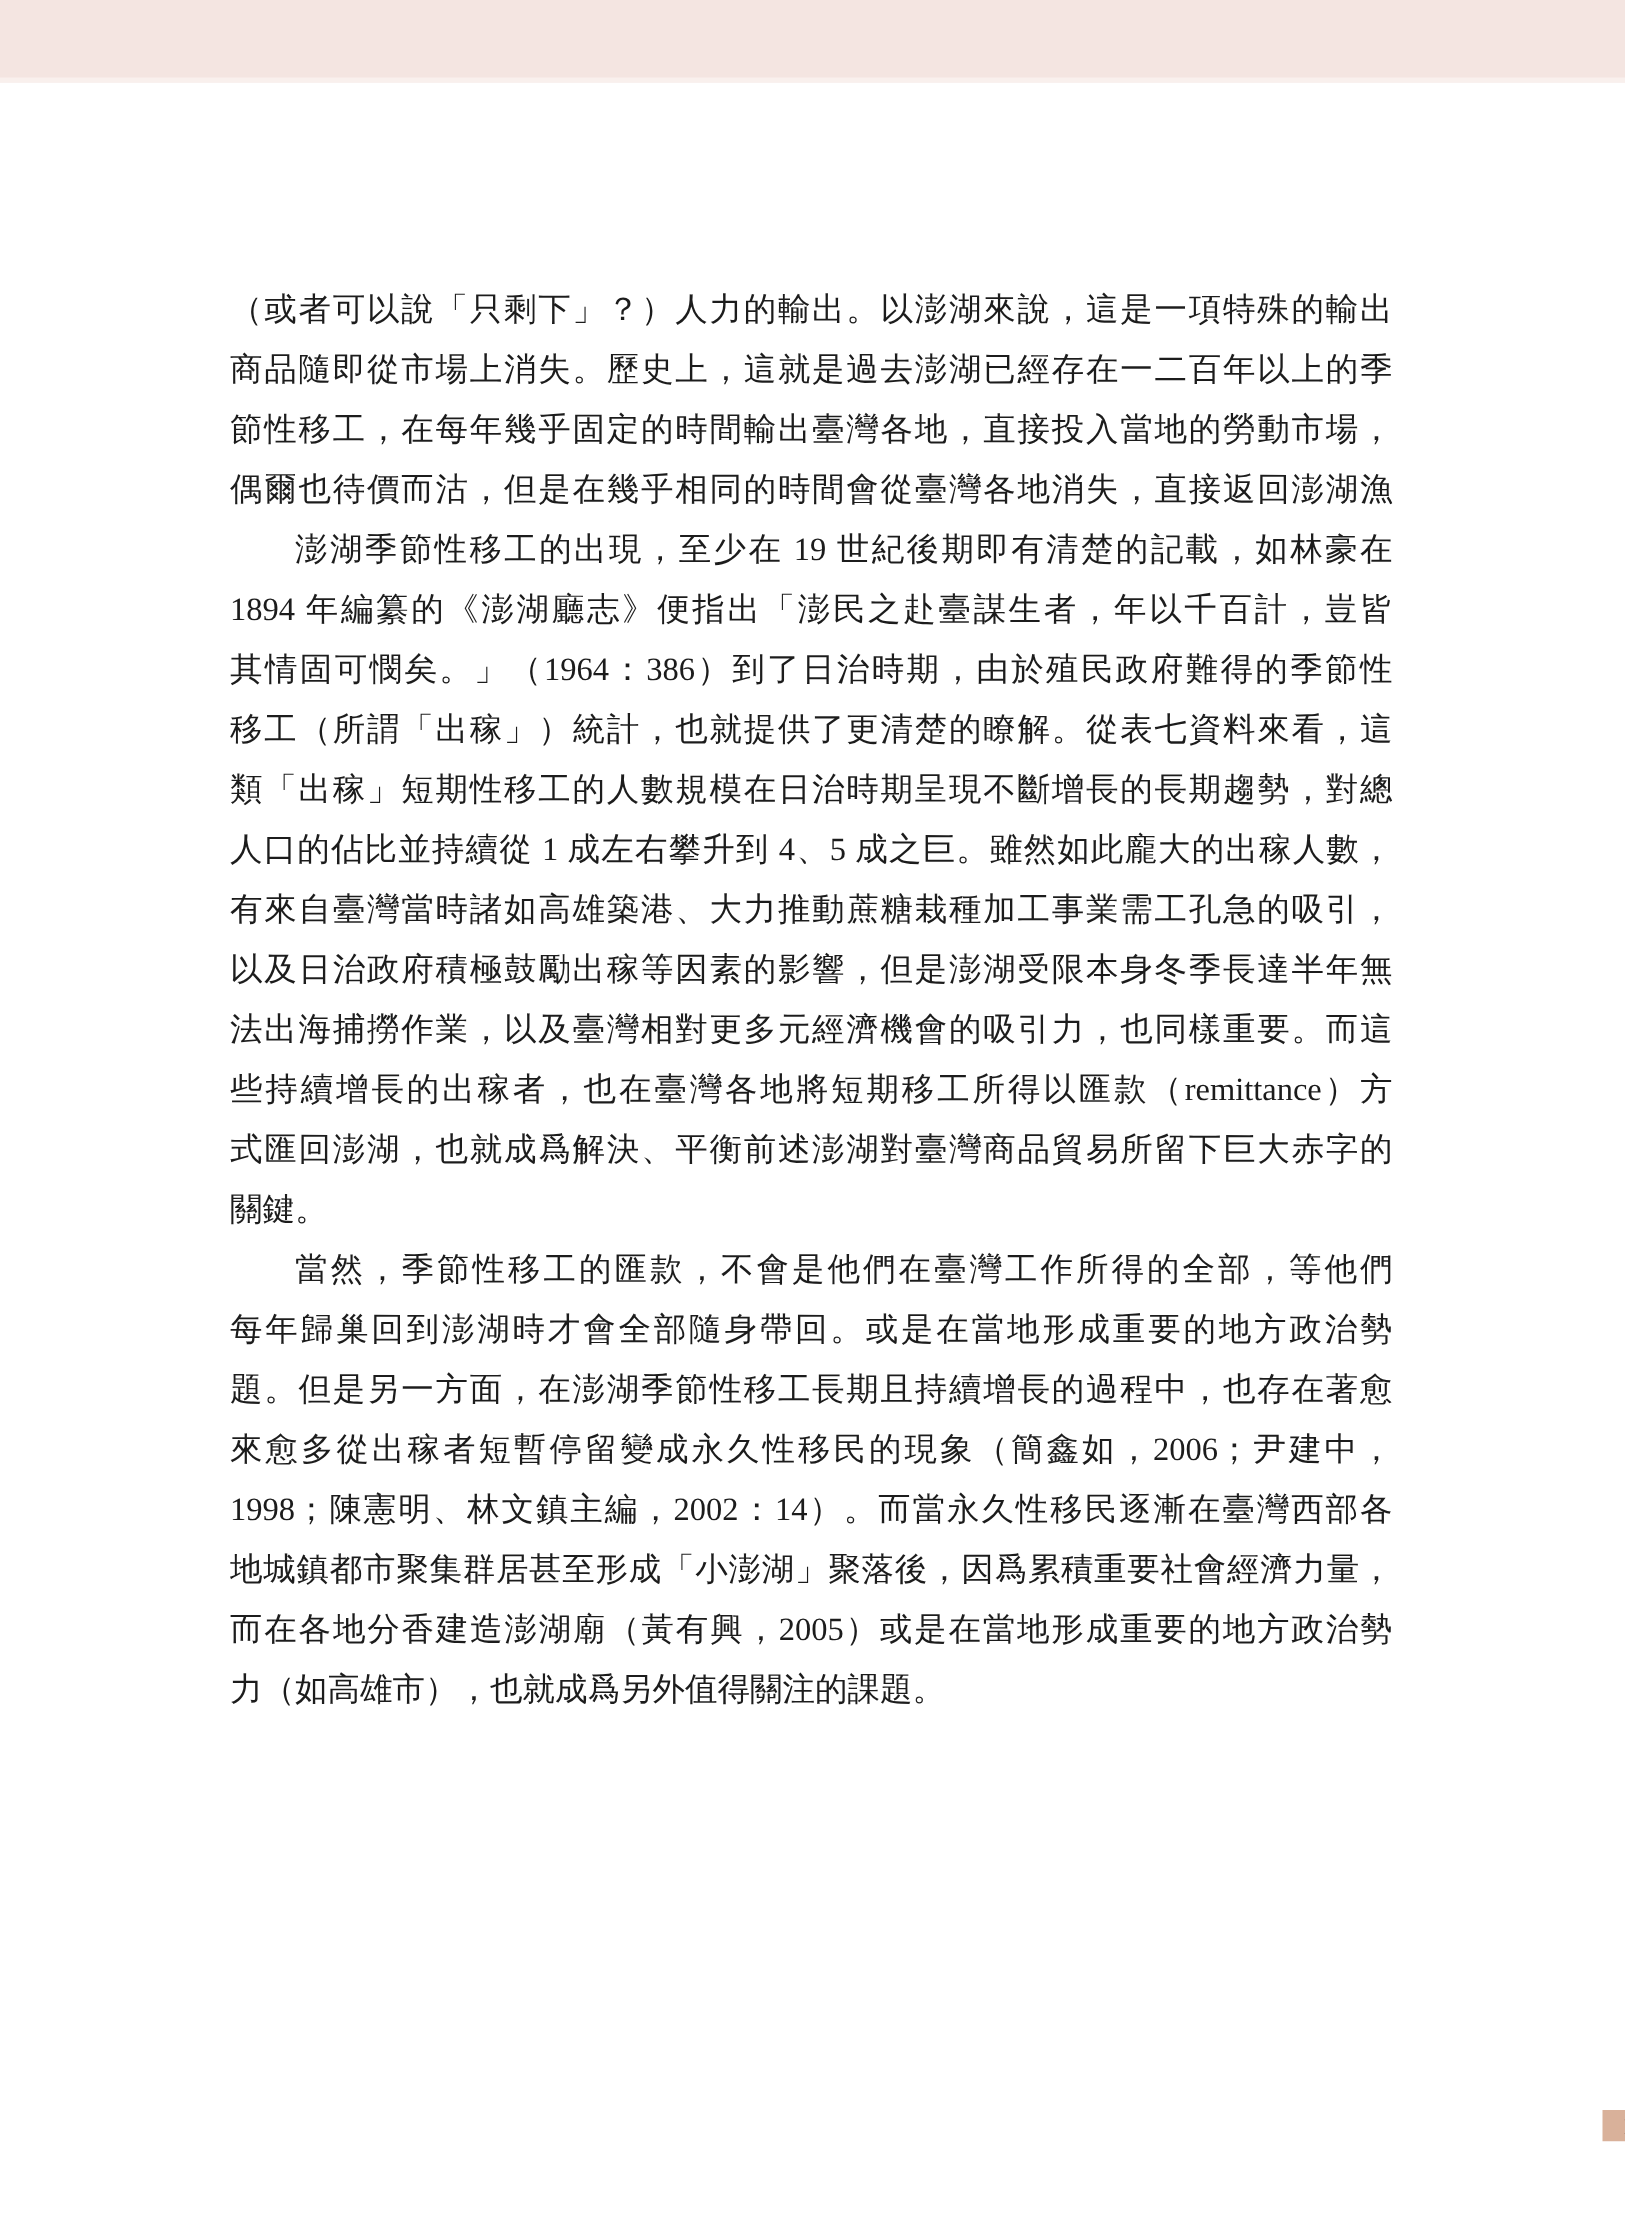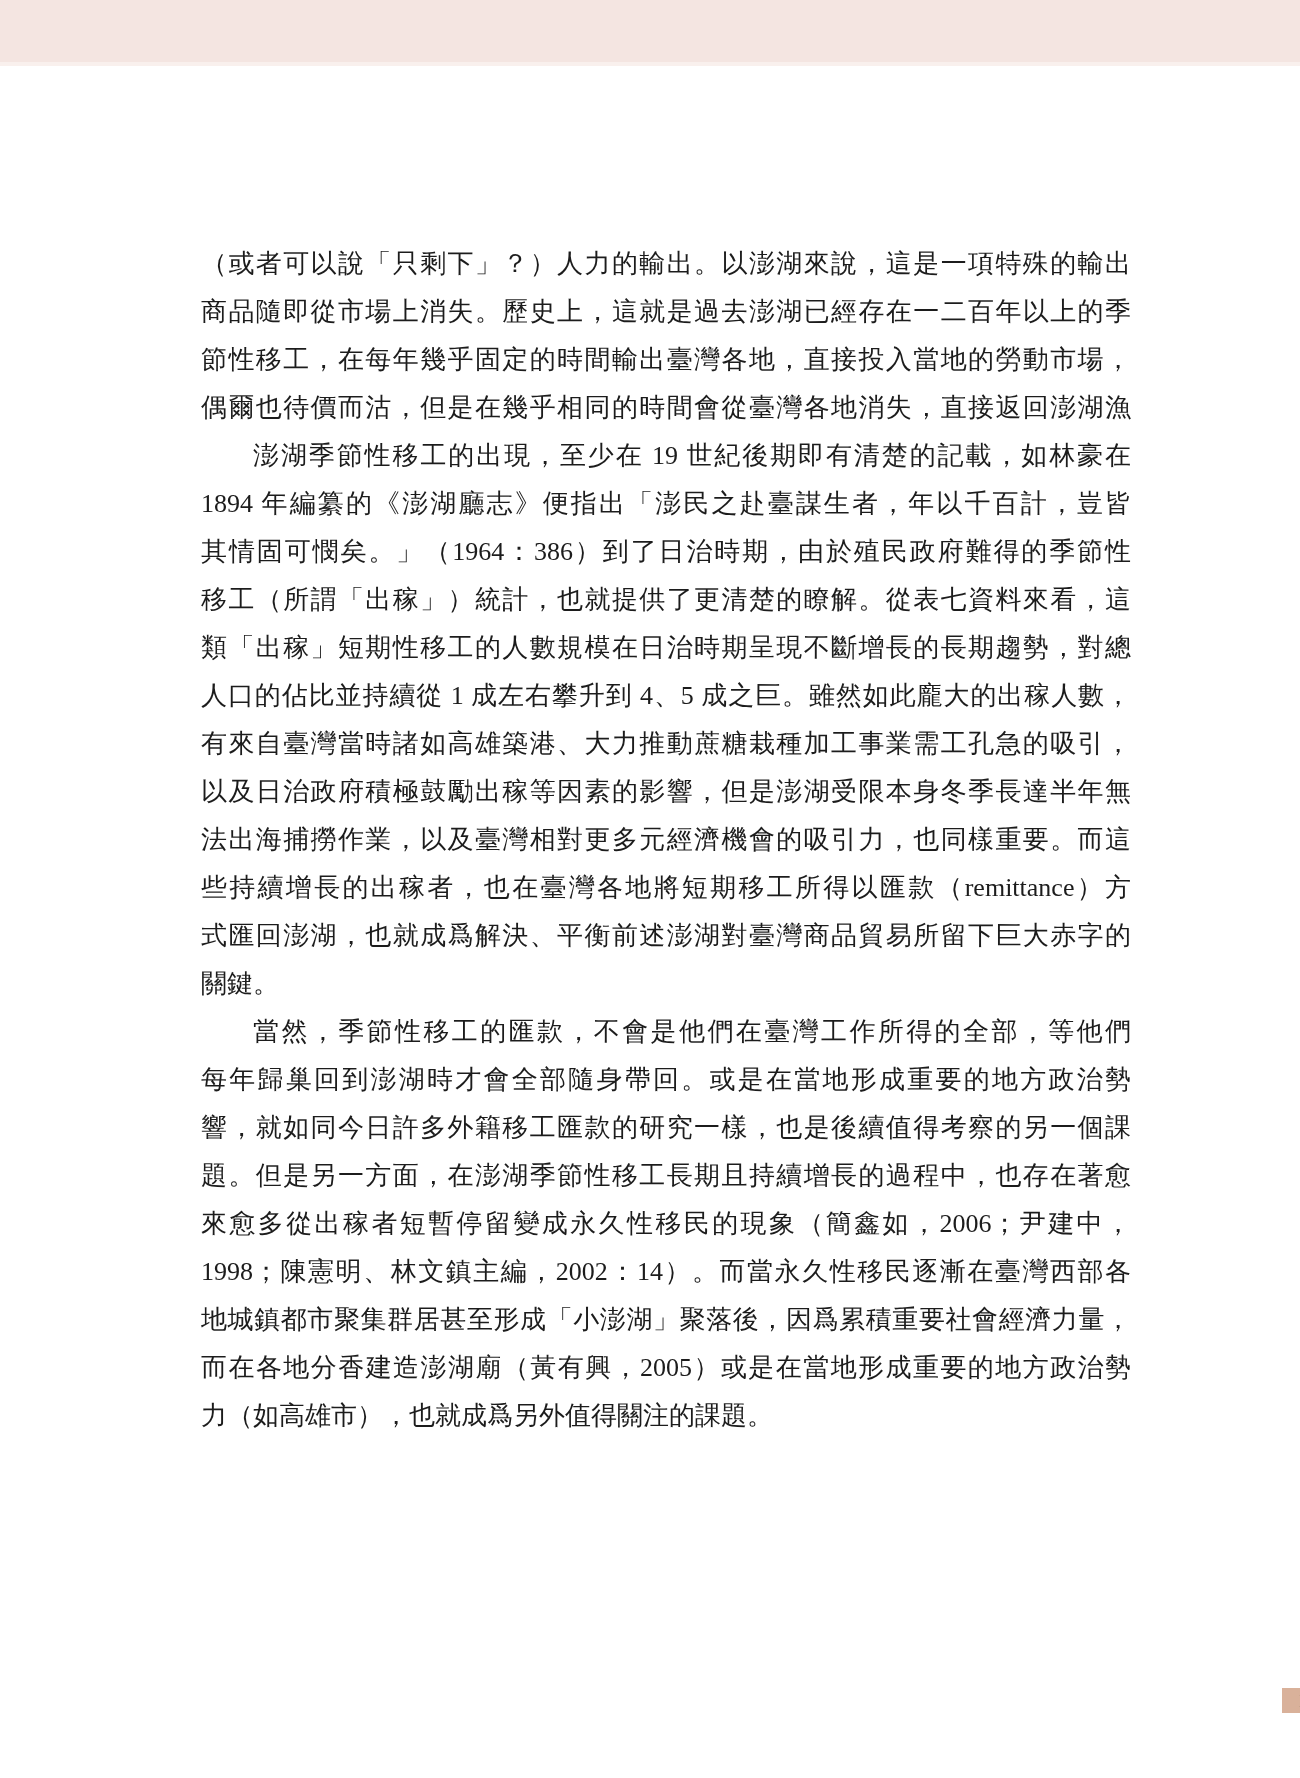--- a/index.html
+++ b/index.html
@@ -19,24 +19,23 @@
     position: absolute;
     top: 0;
     left: 0;
     width: 1300px;
     height: 62px;
     background: var(--top-band, #f4e5e1);
     border-bottom: 4px solid #f9f0ed;
   }
   .text-block {
     position: absolute;
-    top: 240px;
+    top: 224px;
     left: 184px;
     width: 930px;
-    margin-left: 17px;
   }
   .paragraph {
     margin: 0;
     padding: 0;
   }
   .line {
     height: 48px;
     line-height: 48px;
     font-size: 26px;
     color: var(--text-color, #1c1c1c);
@@ -91,21 +90,20 @@
         <div class="line">有來自臺灣當時諸如高雄築港、大力推動蔗糖栽種加工事業需工孔急的吸引，</div>
         <div class="line">以及日治政府積極鼓勵出稼等因素的影響，但是澎湖受限本身冬季長達半年無</div>
         <div class="line">法出海捕撈作業，以及臺灣相對更多元經濟機會的吸引力，也同樣重要。而這</div>
         <div class="line">些持續增長的出稼者，也在臺灣各地將短期移工所得以匯款（remittance）方</div>
         <div class="line">式匯回澎湖，也就成爲解決、平衡前述澎湖對臺灣商品貿易所留下巨大赤字的</div>
         <div class="line para-last">關鍵。</div>
       </div>
       <div class="paragraph indented">
         <div class="line para-first">當然，季節性移工的匯款，不會是他們在臺灣工作所得的全部，等他們</div>
         <div class="line">每年歸巢回到澎湖時才會全部隨身帶回。或是在當地形成重要的地方政治勢</div>
-        <div class="line">響，就如同今日許多外籍移工匯款的研究一樣，也是後續值得考察的另一個課</div>
         <div class="line">題。但是另一方面，在澎湖季節性移工長期且持續增長的過程中，也存在著愈</div>
         <div class="line">來愈多從出稼者短暫停留變成永久性移民的現象（簡鑫如，2006；尹建中，</div>
         <div class="line">1998；陳憲明、林文鎮主編，2002：14）。而當永久性移民逐漸在臺灣西部各</div>
         <div class="line">地城鎮都市聚集群居甚至形成「小澎湖」聚落後，因爲累積重要社會經濟力量，</div>
         <div class="line">而在各地分香建造澎湖廟（黃有興，2005）或是在當地形成重要的地方政治勢</div>
         <div class="line para-last">力（如高雄市），也就成爲另外值得關注的課題。</div>
       </div>
     </main>
   <div class="page-band">
     <span class="page-num">111</span>

